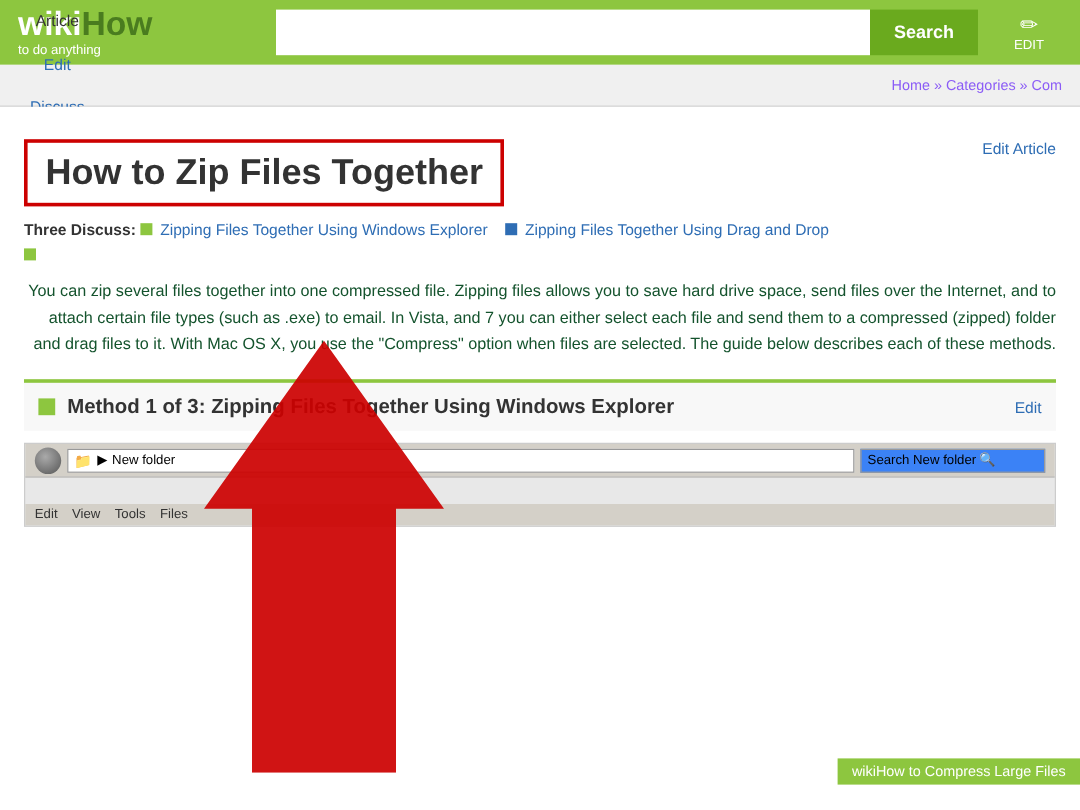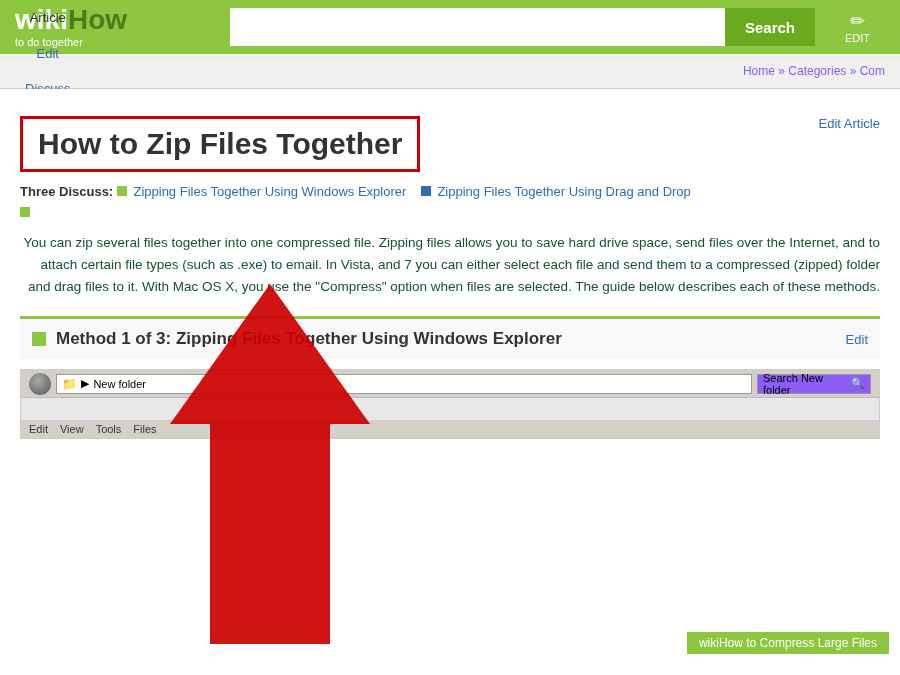--- a/index.html
+++ b/index.html
@@ -246,23 +246,23 @@
       padding: 0 5px;
       font-size: 11px;
       gap: 4px;
       border: 1px solid #999;
     }
     #folder-path-icon {
       color: #e8a020;
       font-size: 12px;
     }
     #folder-search-bar {
-      background: #8b5cf6;
+      background: #3b82f6;
       height: 20px;
-      width: 114px;
+      width: 154px;
       border: 1px solid #999;
       display: flex;
       align-items: center;
       padding: 0 5px;
       font-size: 11px;
       gap: 3px;
     }
     #screenshot-menubar {
       height: 18px;
       background: #d4d0c8;
@@ -283,36 +283,36 @@
       width: 380px;
       height: 420px;
       pointer-events: none;
       z-index: 10;
     }
 
     
     #bottom-bar {
       position: absolute;
       bottom: 0;
-      right: 11px;
+      right: 0;
       background: #8dc63f;
       color: #fff;
       font-size: 12px;
       padding: 4px 12px;
     }
   </style>
 </head>
 <body>
 
 <div id="header">
   <div id="logo-area">
     <div id="logo-text">
       <span class="wiki">wiki</span><span class="how">How</span>
     </div>
-    <div id="logo-tagline">to do together</div>
+    <div id="logo-tagline">to do anything</div>
   </div>
   <div id="search-bar">
     <input id="search-input" type="text" style="">
     <button id="search-button">Search</button>
   </div>
   <div id="edit-area">
     <span id="edit-pencil-icon">✏</span>
     <span>EDIT</span>
   </div>
 </div>

